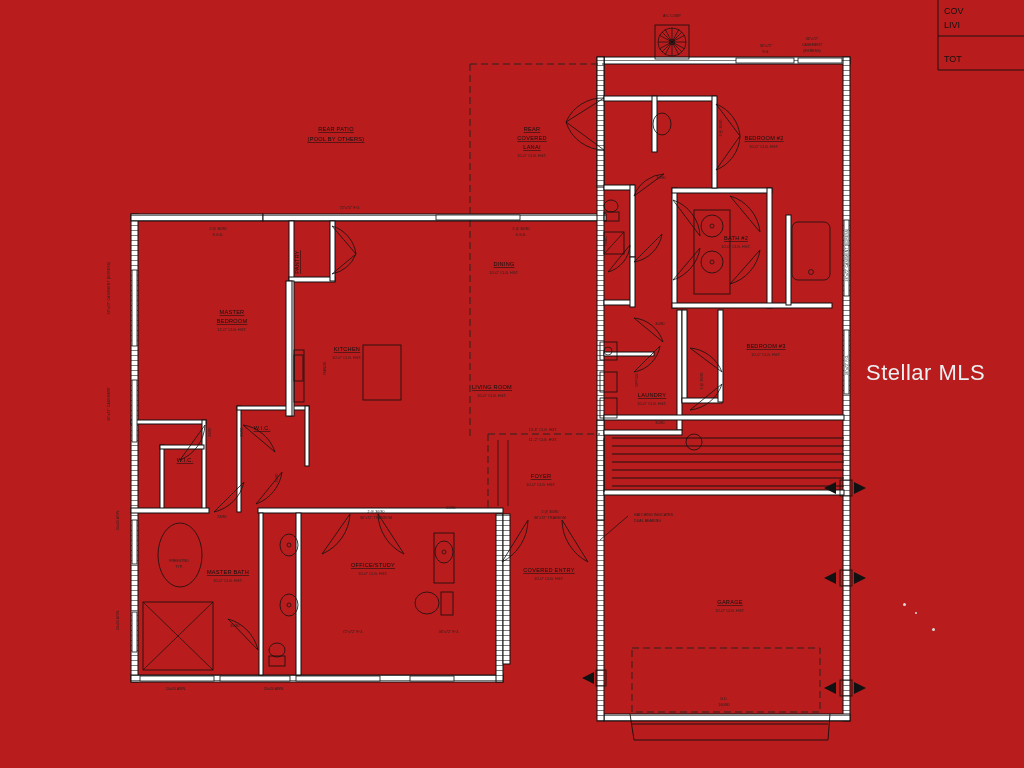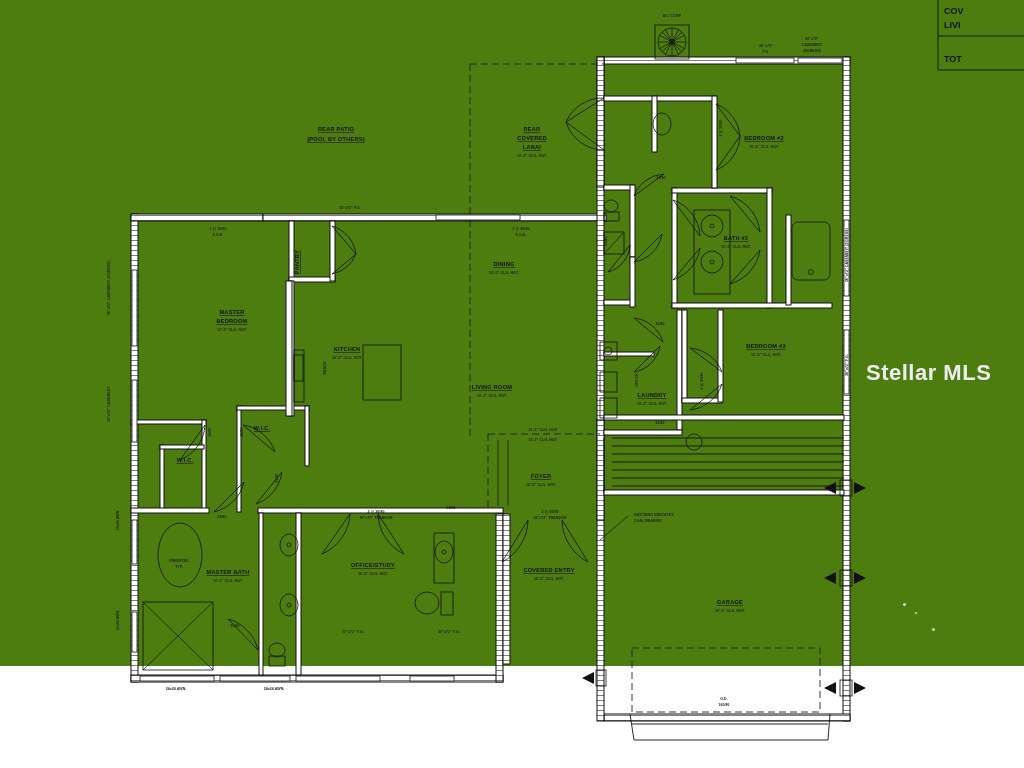--- a/index.html
+++ b/index.html
@@ -1,17 +1,17 @@
 <!DOCTYPE html>
 <html><head>
 <meta charset="utf-8">
 <style>
   html,body{margin:0;padding:0;background:#ffffff;}
   body{width:1024px;height:768px;overflow:hidden;font-family:"Liberation Sans",sans-serif;}
-  #stage{position:relative;width:1024px;height:666px;background:#4d7c0f;font-weight:bold;}
+  #stage{position:relative;width:1024px;height:768px;background:#b91c1c;}
   svg#plan{position:absolute;left:0;top:0;width:1024px;height:768px;}
   .wall{fill:#ffffff;stroke:#111;stroke-width:1;}
   .hatchwall{fill:url(#hatchA);stroke:#111;stroke-width:1;}
   .thin{fill:none;stroke:#111;stroke-width:0.9;}
   .thinner{fill:none;stroke:#111;stroke-width:0.7;}
   .dash{fill:none;stroke:#222;stroke-width:0.9;stroke-dasharray:7 4;}
   .swing{fill:none;stroke:#111;stroke-width:0.8;}
   .fix{fill:none;stroke:#111;stroke-width:0.8;}
   .fixfill{fill:#ffffff;stroke:#111;stroke-width:0.8;}
   .lblU{font-family:"Liberation Sans",sans-serif;font-size:5.6px;fill:#111;text-anchor:middle;letter-spacing:0.25px;text-decoration:underline;}

